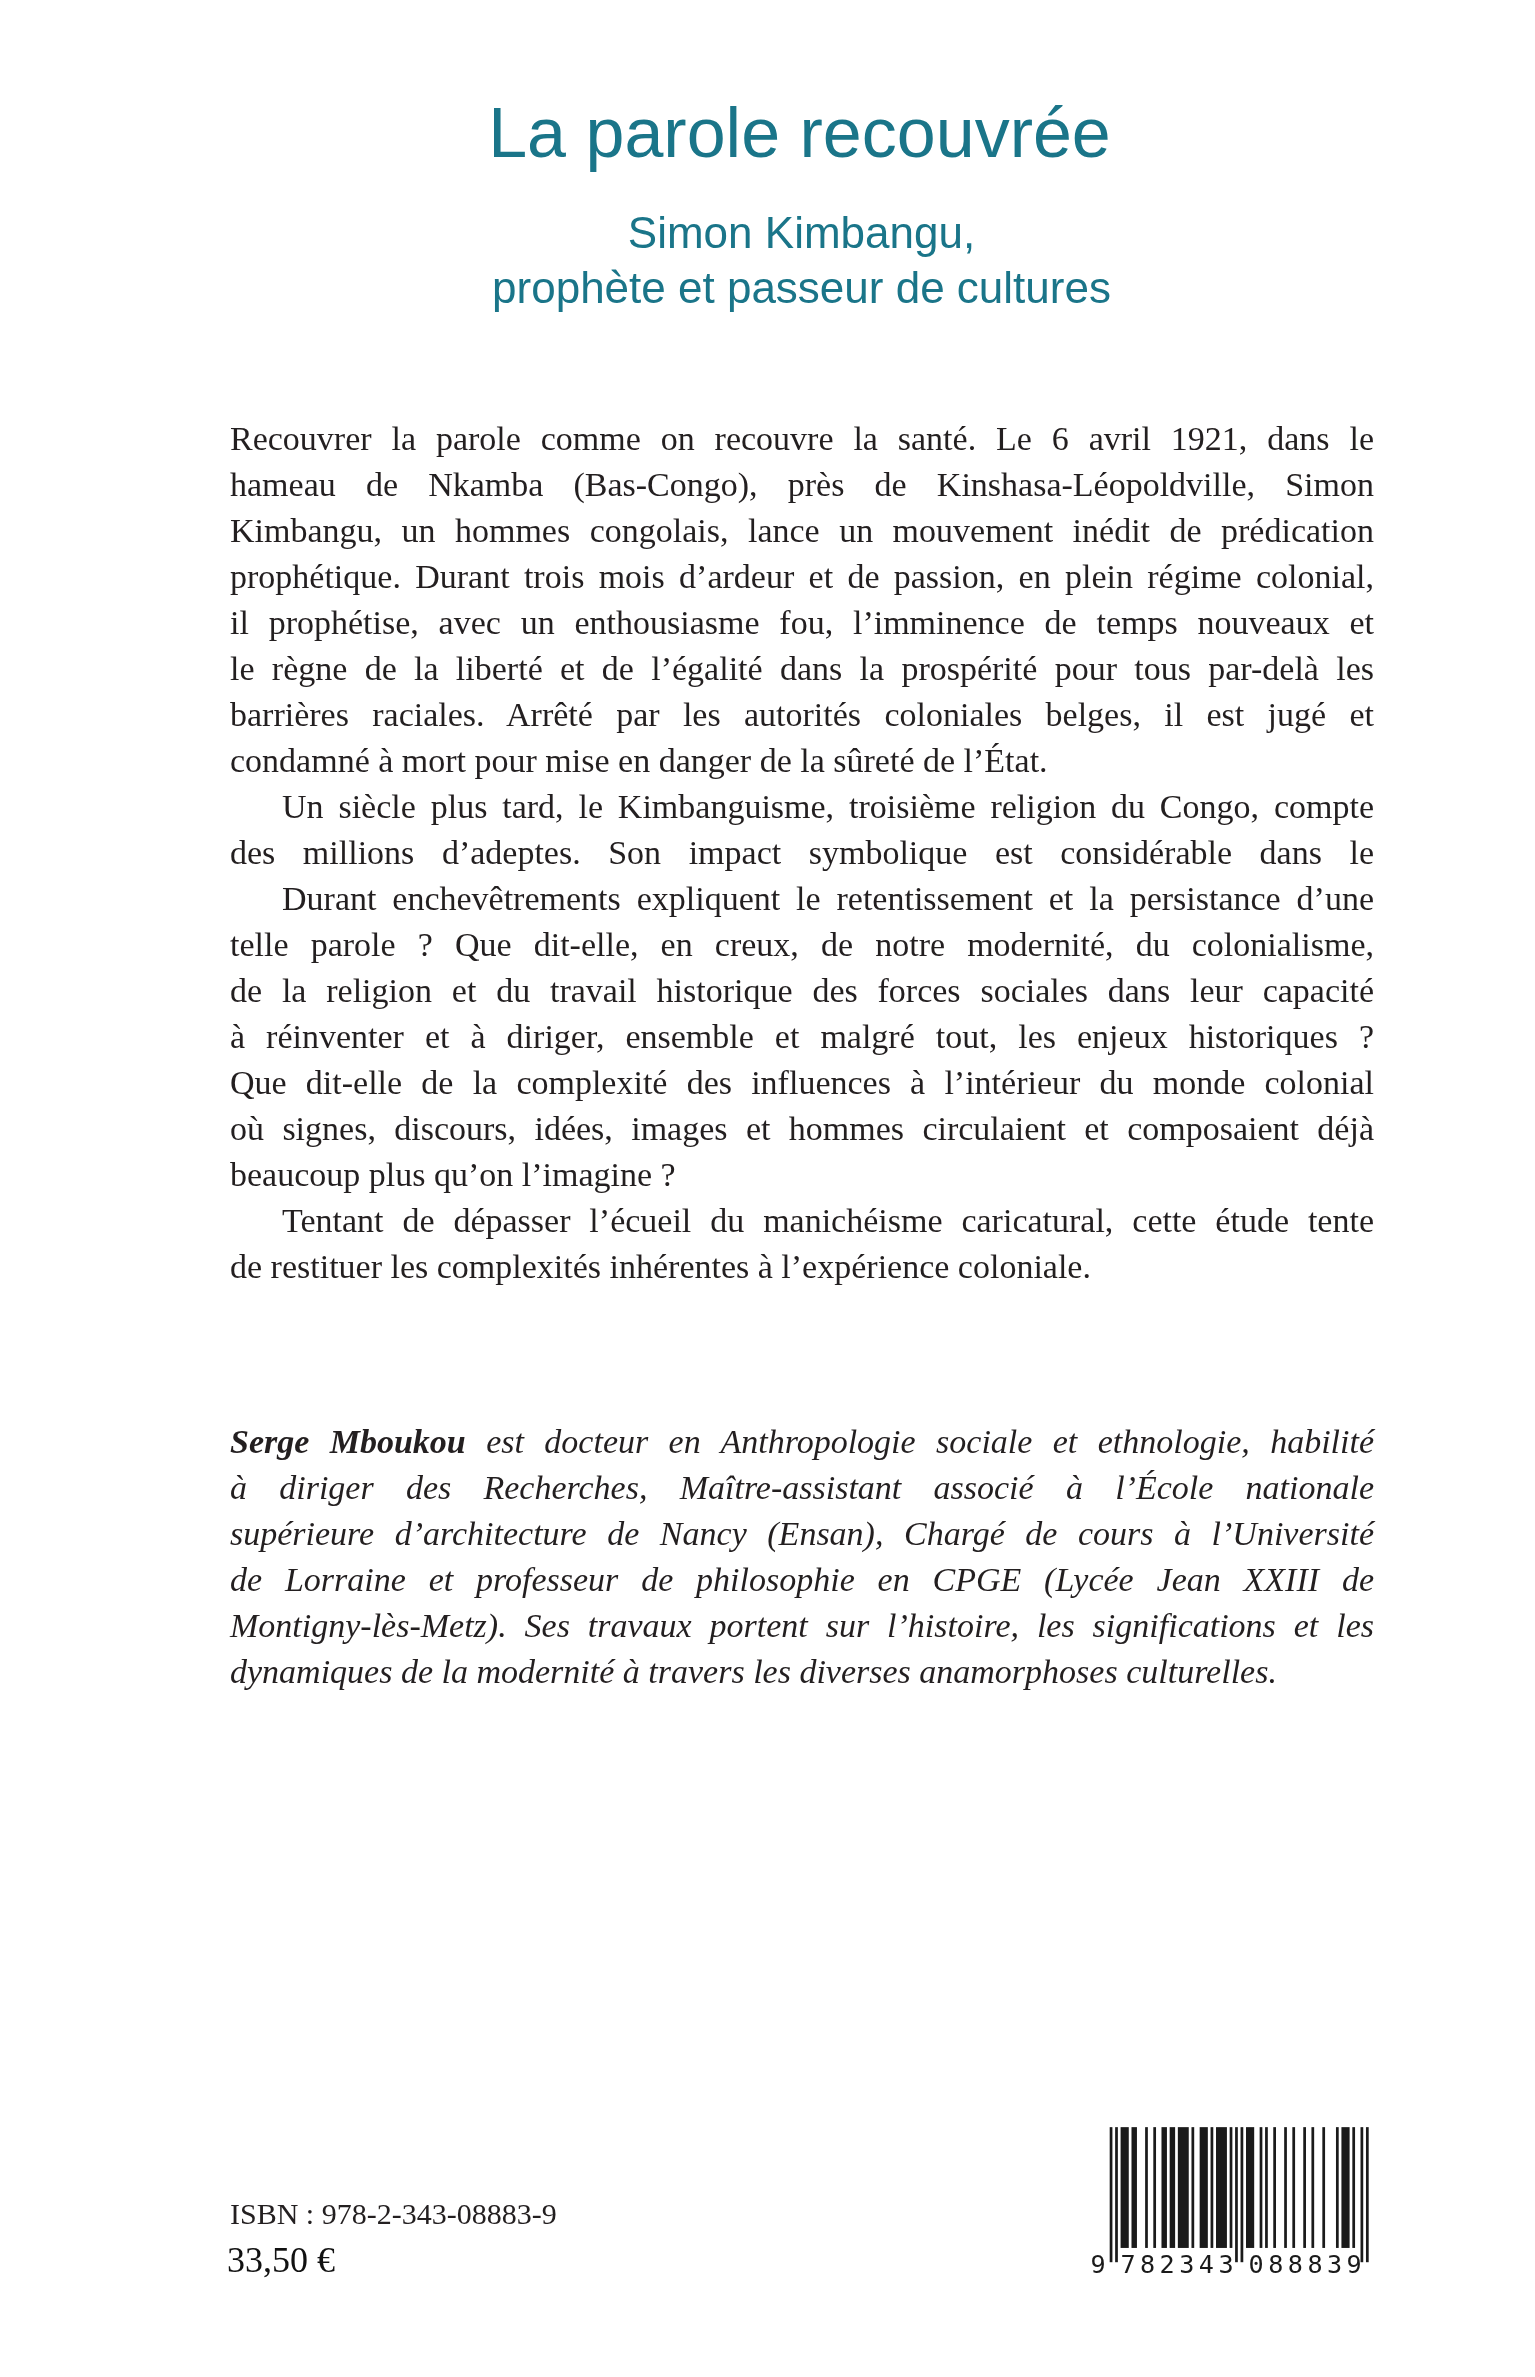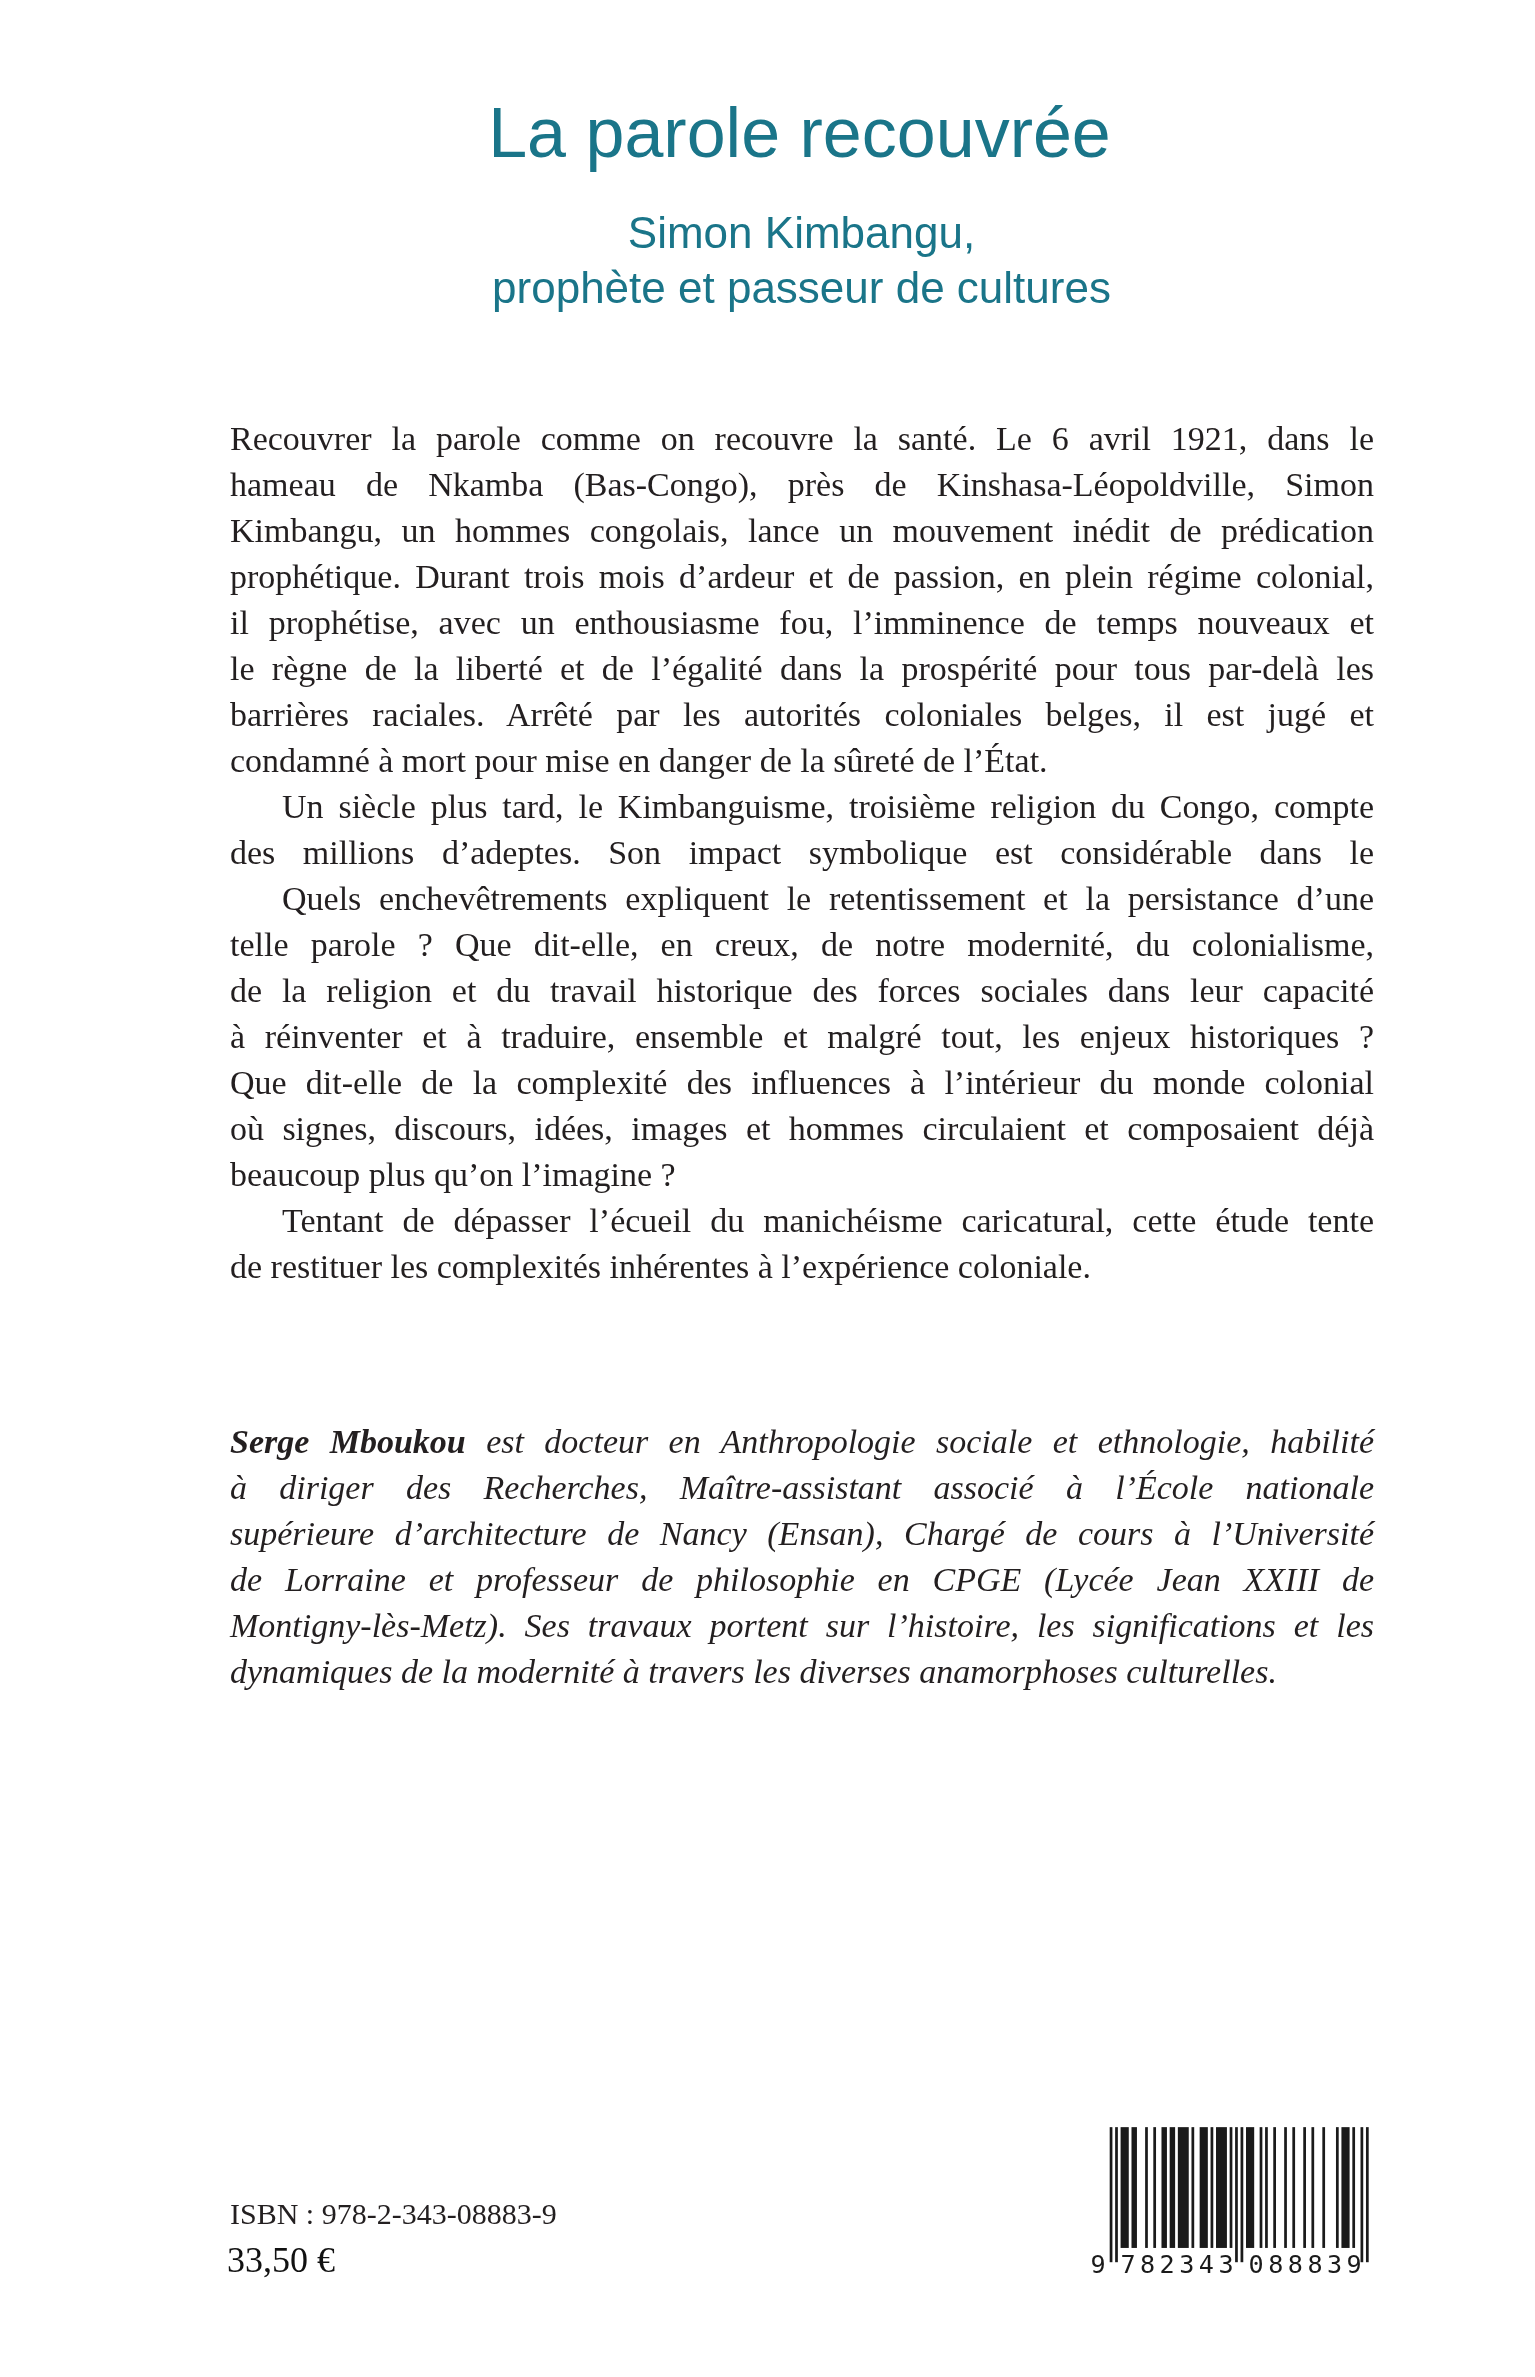--- a/index.html
+++ b/index.html
@@ -53,24 +53,24 @@
     <span class="line">Recouvrer la parole comme on recouvre la santé. Le 6 avril 1921, dans le</span>
     <span class="line">hameau de Nkamba (Bas-Congo), près de Kinshasa-Léopoldville, Simon</span>
     <span class="line">Kimbangu, un hommes congolais, lance un mouvement inédit de prédication</span>
     <span class="line">prophétique. Durant trois mois d’ardeur et de passion, en plein régime colonial,</span>
     <span class="line">il prophétise, avec un enthousiasme fou, l’imminence de temps nouveaux et</span>
     <span class="line">le règne de la liberté et de l’égalité dans la prospérité pour tous par-delà les</span>
     <span class="line">barrières raciales. Arrêté par les autorités coloniales belges, il est jugé et</span>
     <span class="line last">condamné à mort pour mise en danger de la sûreté de l’État.</span>
     <span class="line indent">Un siècle plus tard, le Kimbanguisme, troisième religion du Congo, compte</span>
     <span class="line">des millions d’adeptes. Son impact symbolique est considérable dans le</span>
-    <span class="line indent">Quels enchevêtrements expliquent le retentissement et la persistance d’une</span>
+    <span class="line indent">Durant enchevêtrements expliquent le retentissement et la persistance d’une</span>
     <span class="line">telle parole ? Que dit-elle, en creux, de notre modernité, du colonialisme,</span>
     <span class="line">de la religion et du travail historique des forces sociales dans leur capacité</span>
-    <span class="line">à réinventer et à traduire, ensemble et malgré tout, les enjeux historiques ?</span>
+    <span class="line">à réinventer et à diriger, ensemble et malgré tout, les enjeux historiques ?</span>
     <span class="line">Que dit-elle de la complexité des influences à l’intérieur du monde colonial</span>
     <span class="line">où signes, discours, idées, images et hommes circulaient et composaient déjà</span>
     <span class="line last">beaucoup plus qu’on l’imagine ?</span>
     <span class="line indent">Tentant de dépasser l’écueil du manichéisme caricatural, cette étude tente</span>
     <span class="line last">de restituer les complexités inhérentes à l’expérience coloniale.</span>
   </div>
 
 <div class="author-bio">
   <span class="line"><b>Serge Mboukou</b><span> est docteur en Anthropologie sociale et ethnologie, habilité</span></span>
   <span class="line">à diriger des Recherches, Maître-assistant associé à l’École nationale</span>

